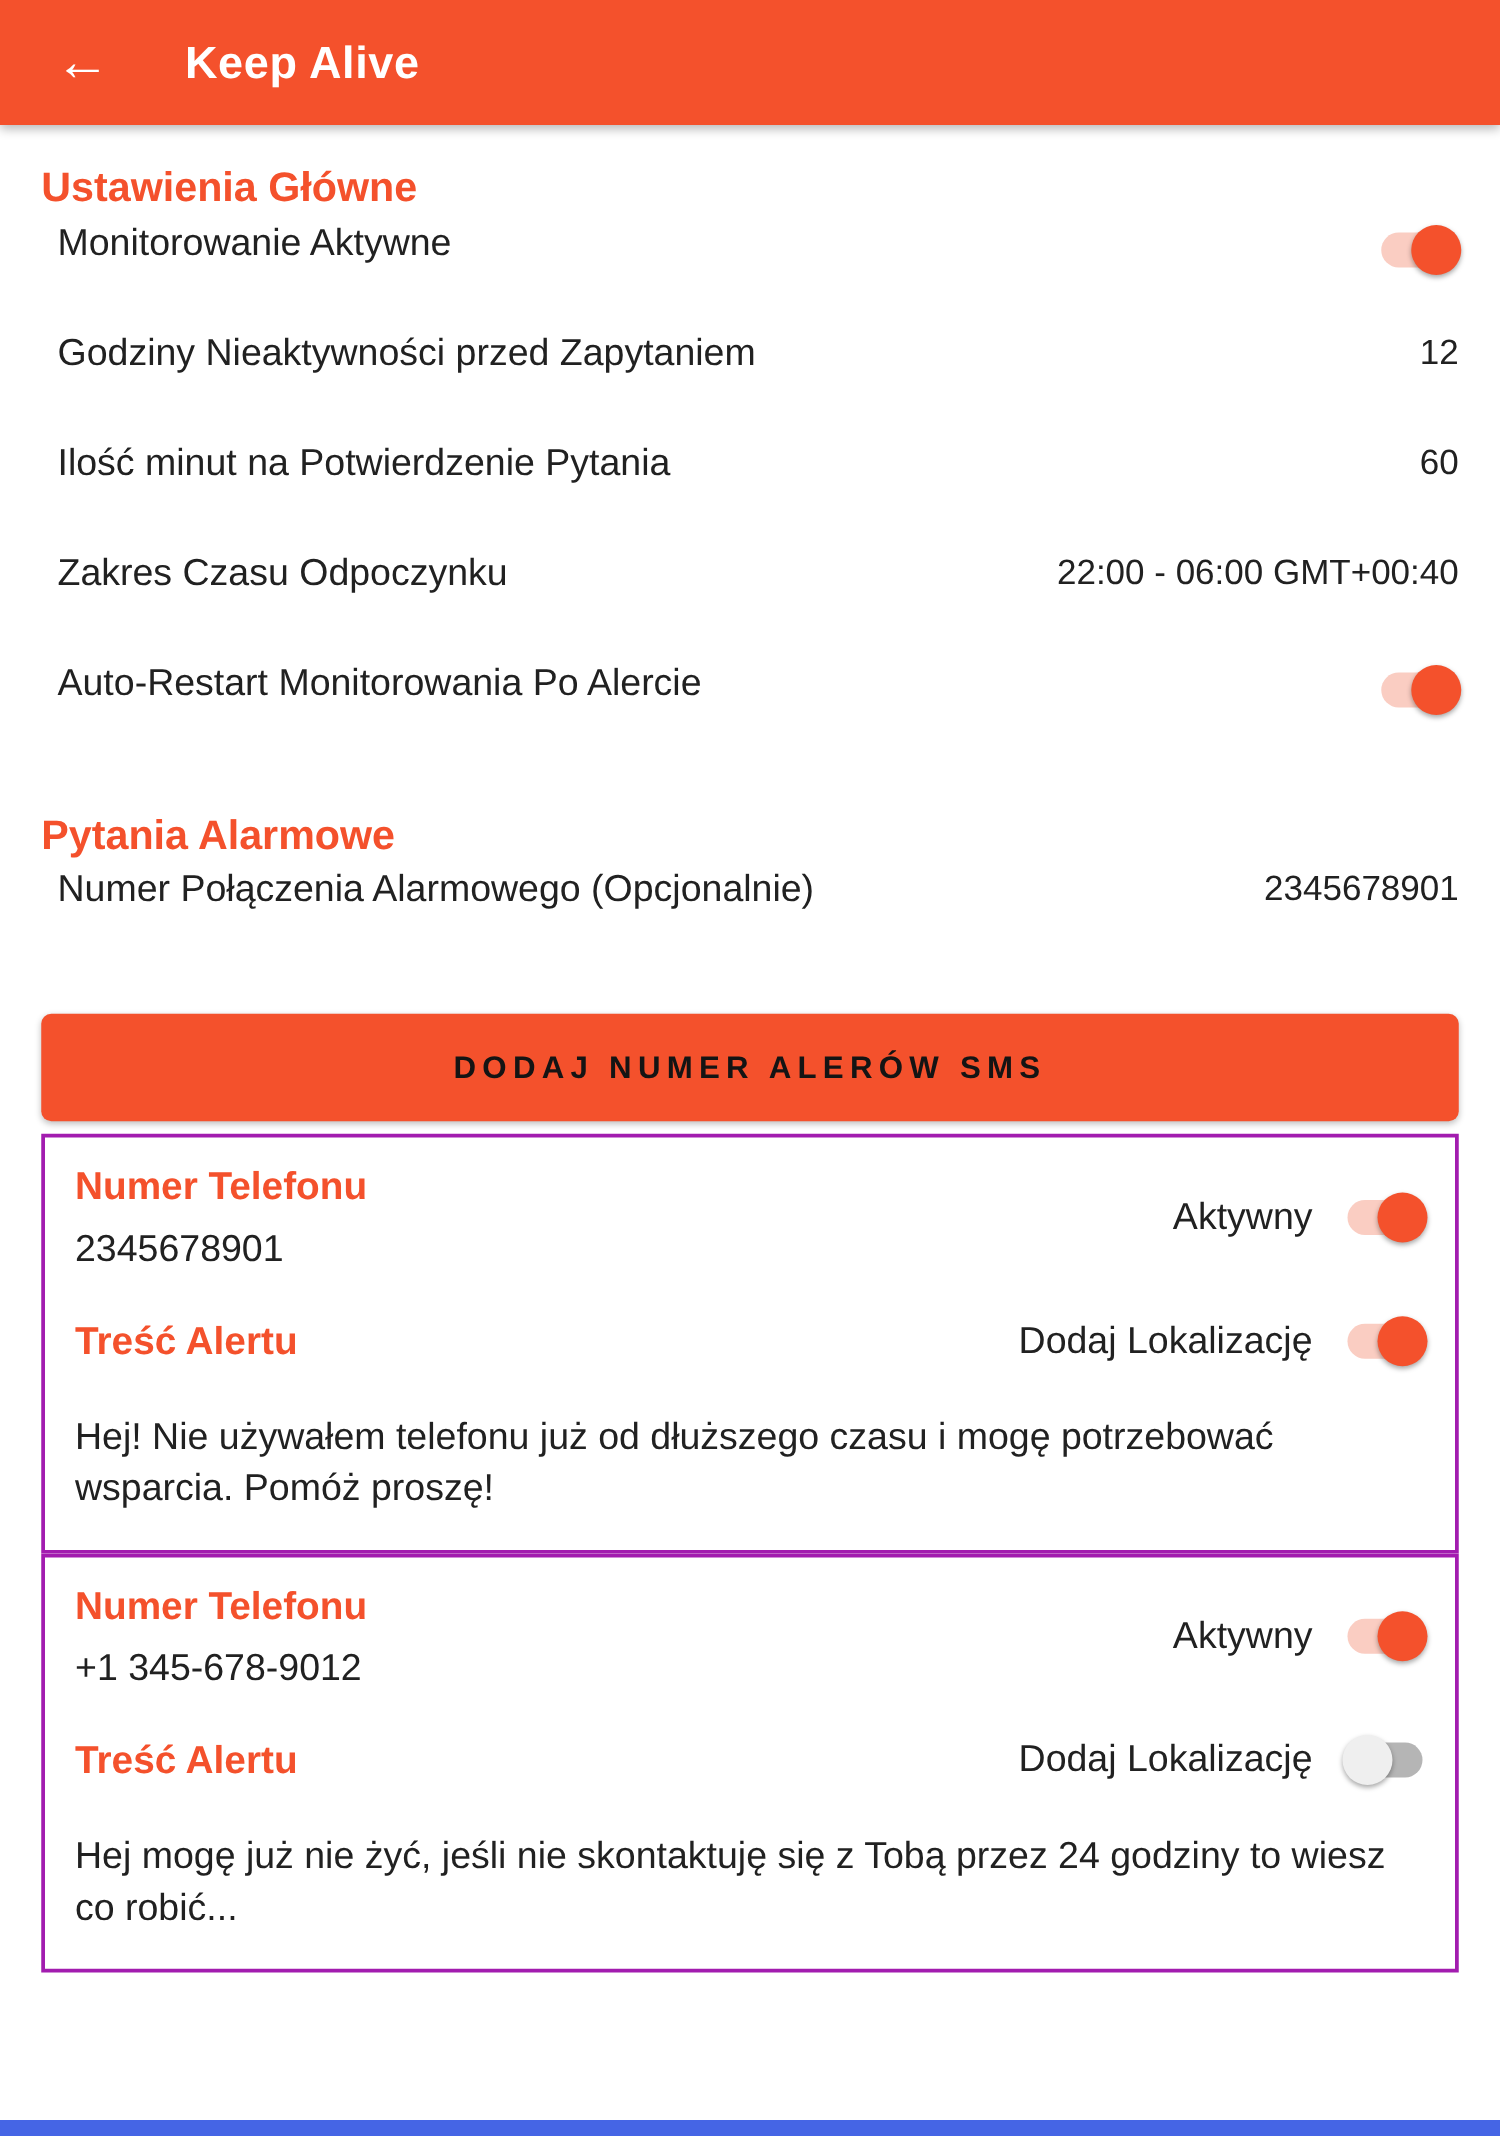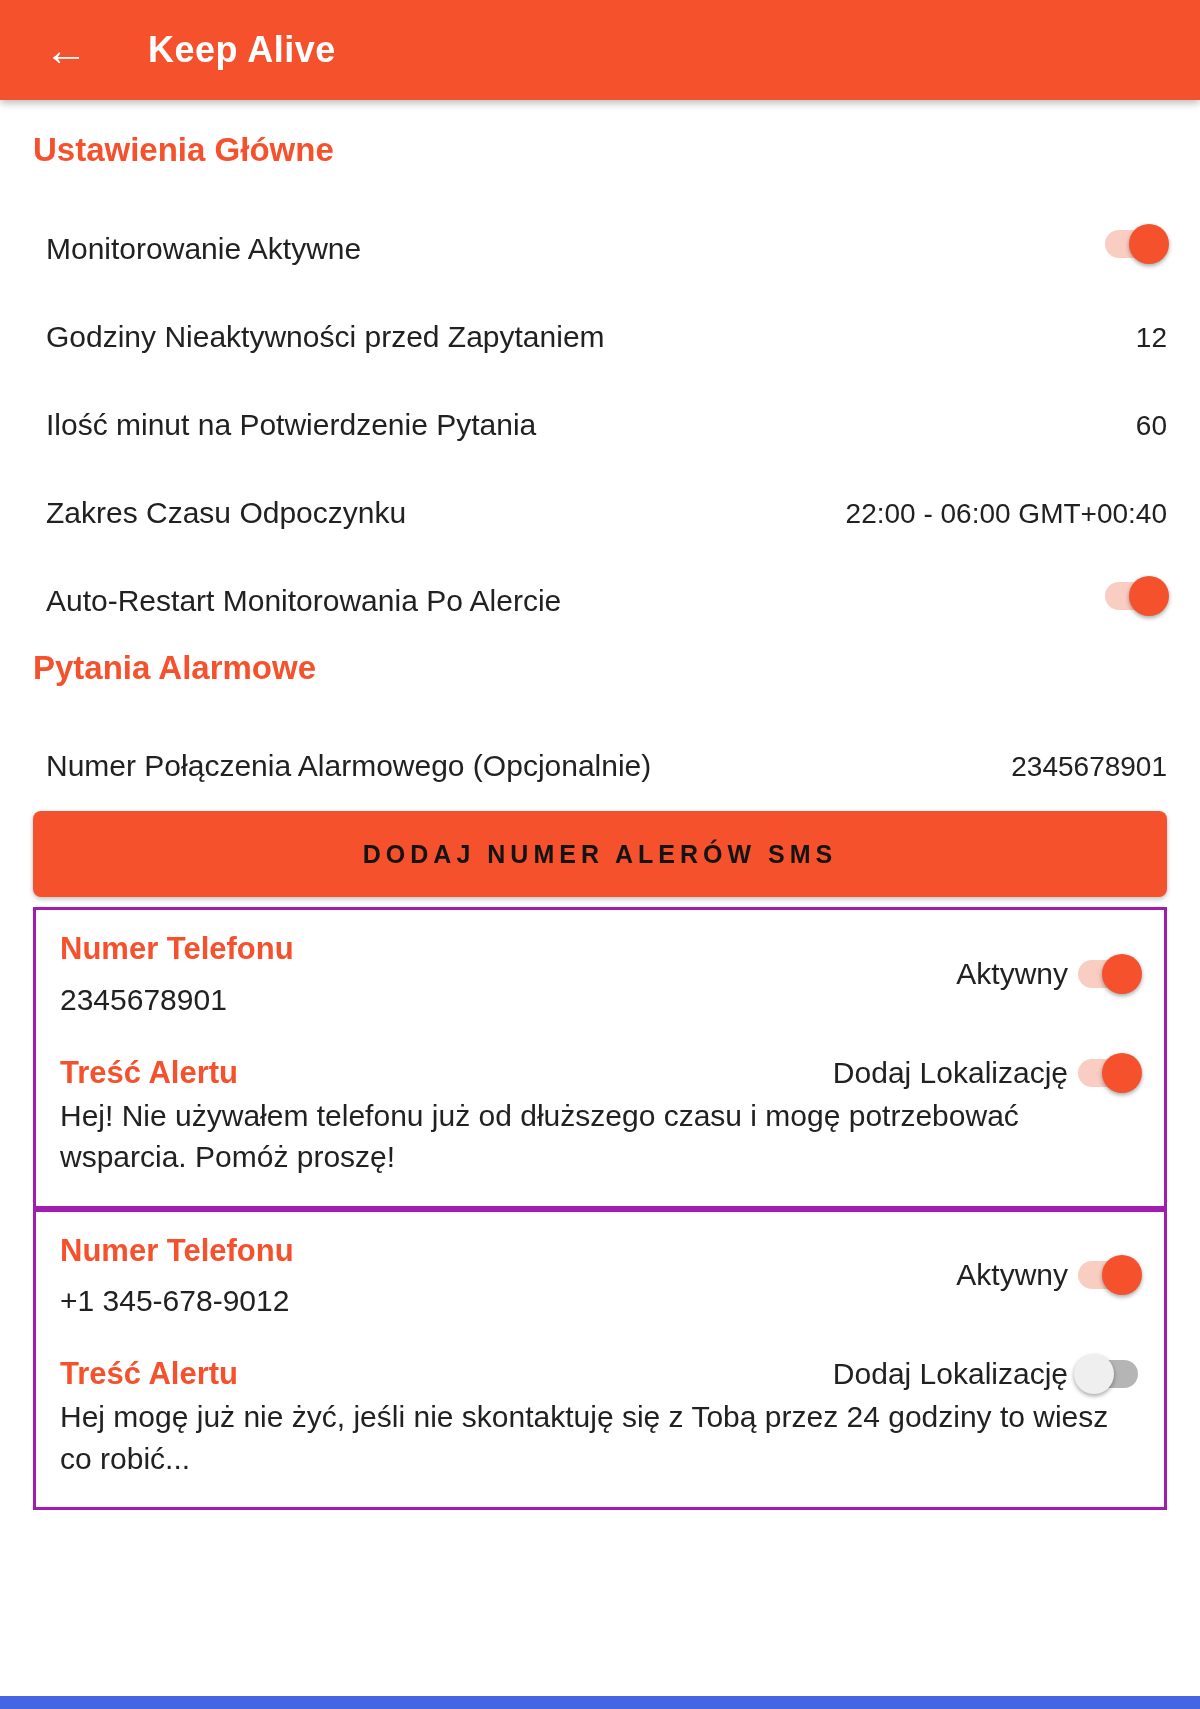--- a/index.html
+++ b/index.html
@@ -21,21 +21,21 @@
   .appbar-title { color:#ffffff; font-size:36px; font-weight:bold; margin-left:44px; letter-spacing:.5px; }
 
   
   .content { padding:0 33px; }
   .section-title {
     color:#F4512C; font-size:33px; font-weight:bold; margin-top:30px;
     padding-left:0; line-height:1.2;
   }
   .rows { margin-top:8px; }
   .setting-row {
-    display:flex; align-items:flex-end; justify-content:space-between;
+    display:flex; align-items:flex-start; justify-content:space-between;
     min-height:88px; padding-left:13px;
   }
   .setting-label { font-size:30px; color:#212121; }
   .setting-value { font-size:28px; color:#212121; text-align:right; white-space:nowrap; }
 
   
   .switch { position:relative; width:64px; height:44px; flex:0 0 auto; cursor:pointer; }
   .switch .track {
     position:absolute; left:2px; right:2px; top:8px; height:28px; border-radius:14px;
   }
@@ -59,24 +59,24 @@
   
   .card {
     border:3px solid #a21caf; background:#ffffff; margin-top:10px;
     padding:20px 24px 28px 24px;
   }
   .card + .card { margin-top:0; }
   .card-row { display:flex; justify-content:space-between; align-items:center; }
   .card-left { display:flex; flex-direction:column; }
   .card-heading { color:#F4512C; font-size:31px; font-weight:bold; line-height:1.25; }
   .phone-number { font-size:30px; color:#212121; margin-top:14px; }
-  .toggle-group { display:flex; align-items:center; gap:8px; }
+  .toggle-group { display:flex; align-items:center; gap:26px; }
   .toggle-label { font-size:30px; color:#212121; white-space:nowrap; }
   .card-row.second { margin-top:34px; }
-  .alert-message { font-size:30px; color:#212121; line-height:1.38; }
+  .alert-message { font-size:30px; color:#212121; line-height:1.38; margin-top:34px; }
 
   
   .bottom-bar { position:absolute; left:0; bottom:0; width:100%; height:13px; background:#4565E5; }
 </style>
 </head>
 <body>
 
 <div class="page">
 
   <div class="appbar">

